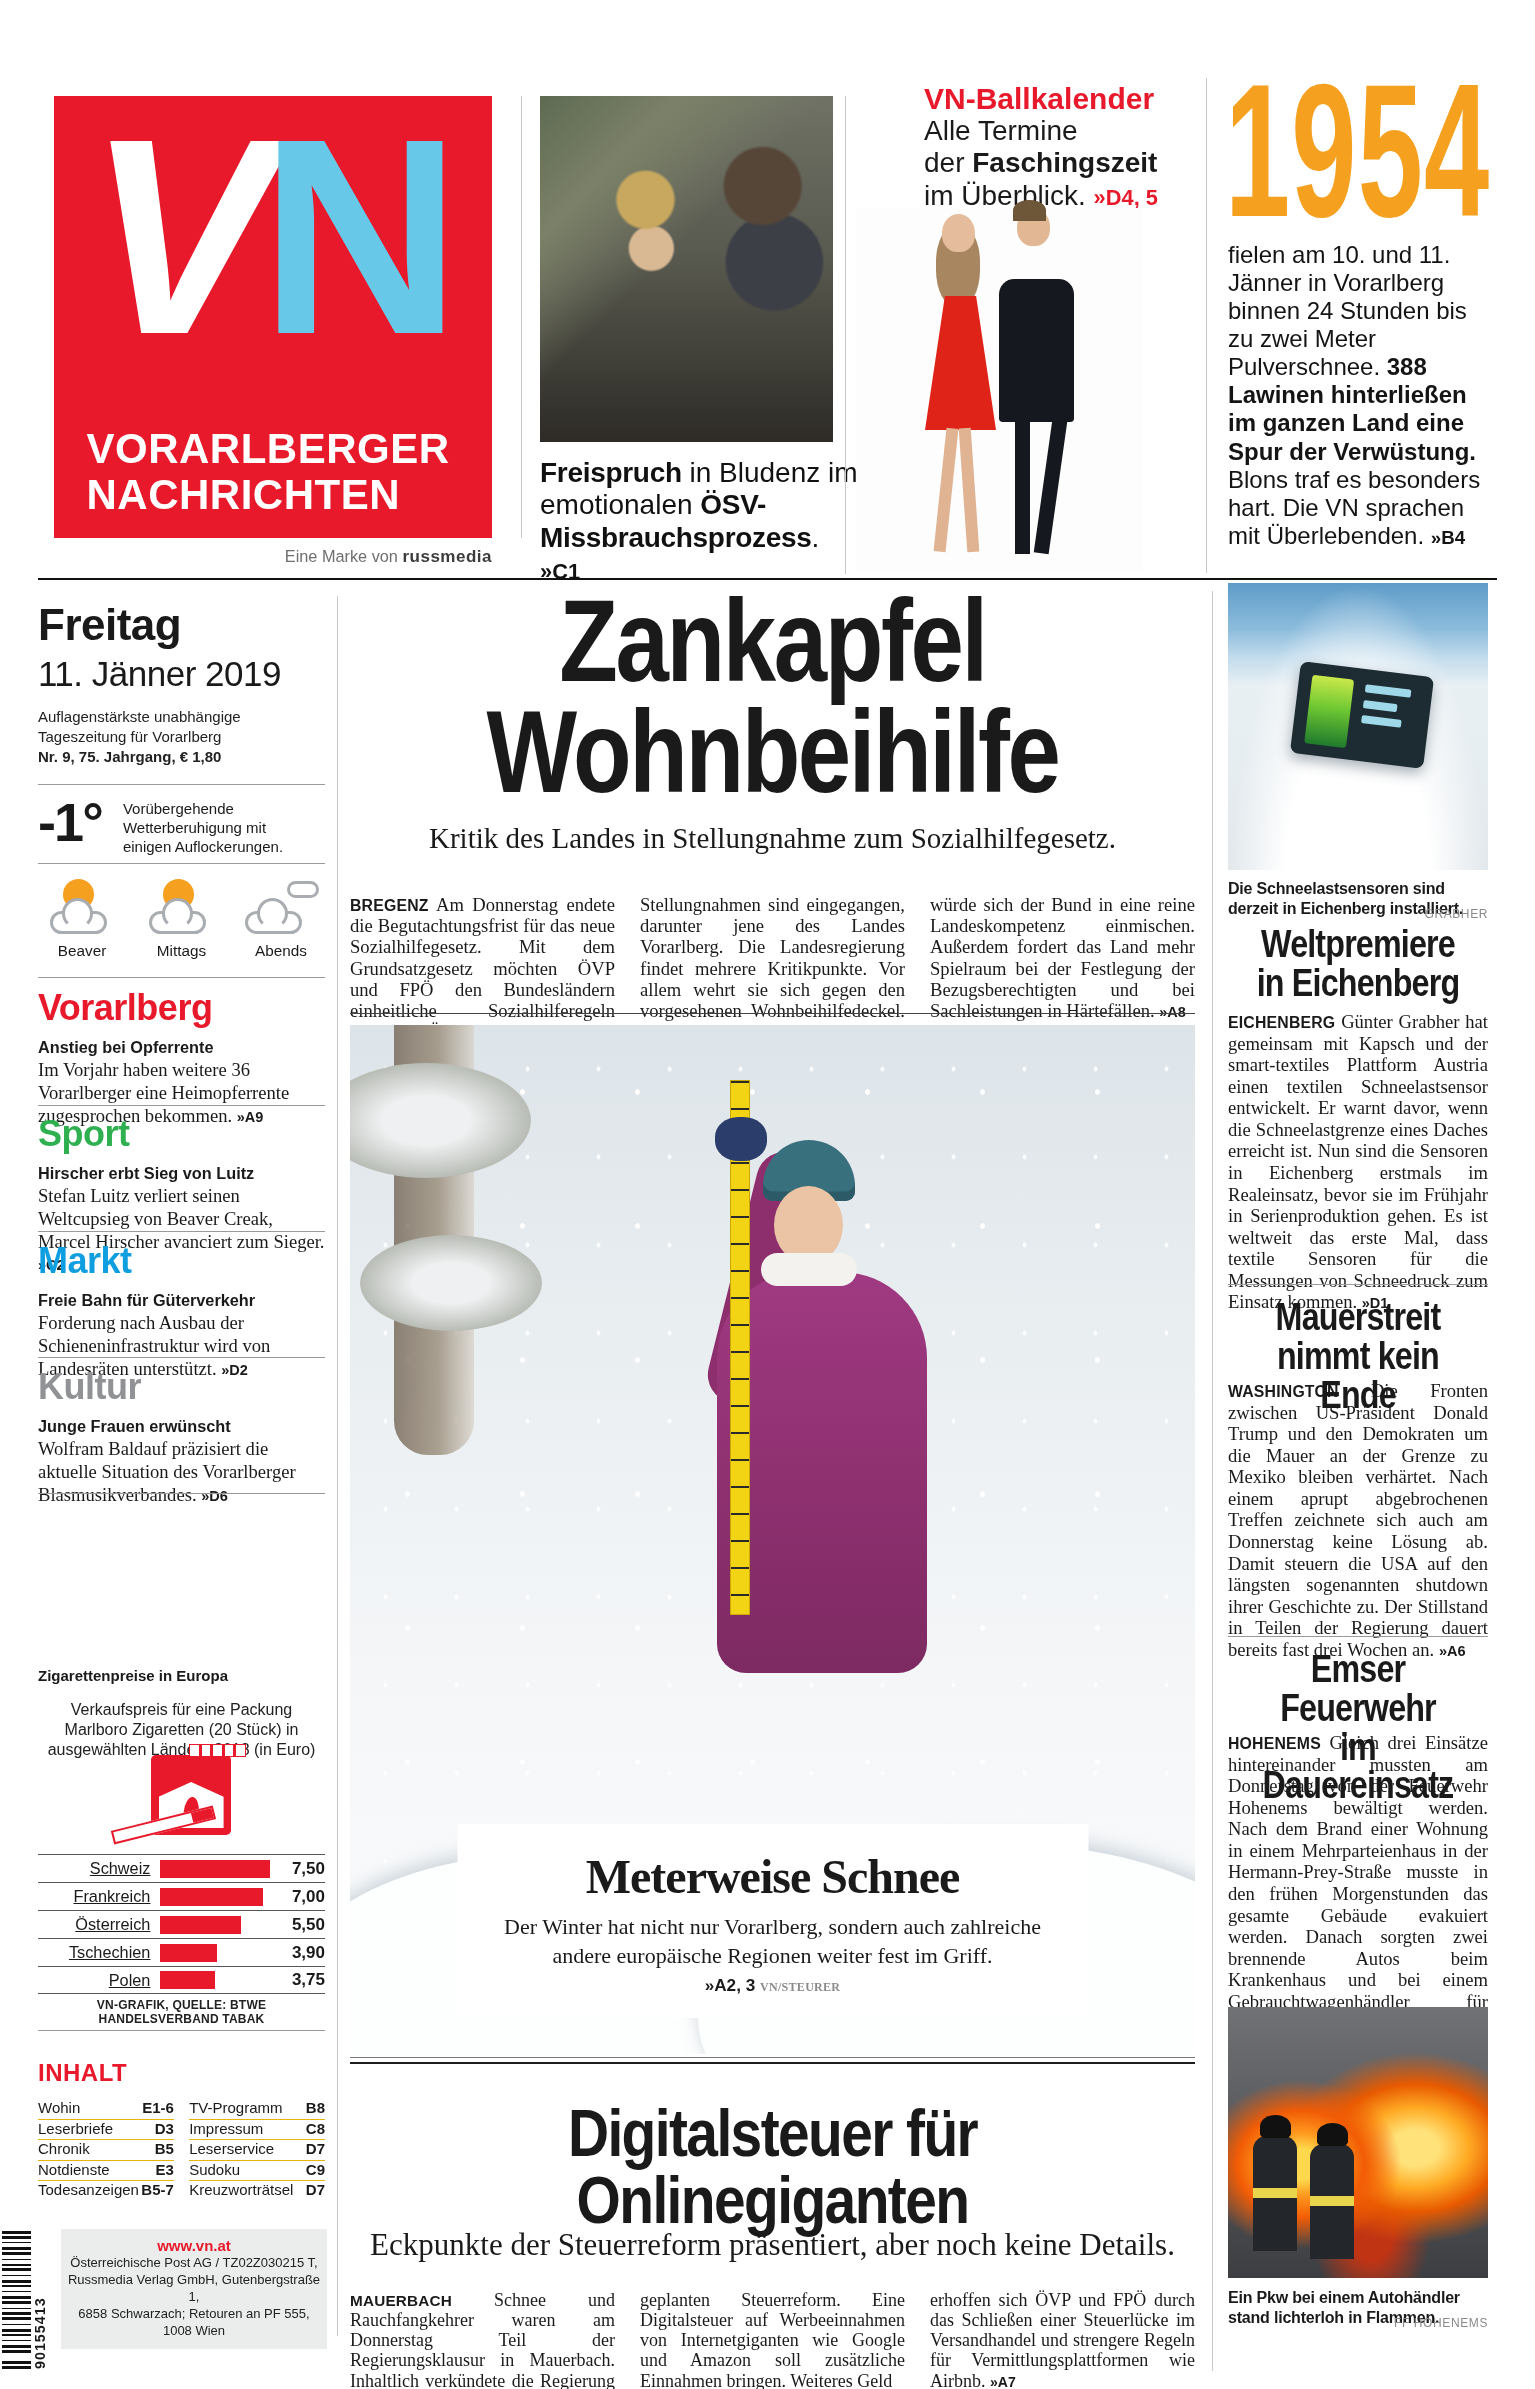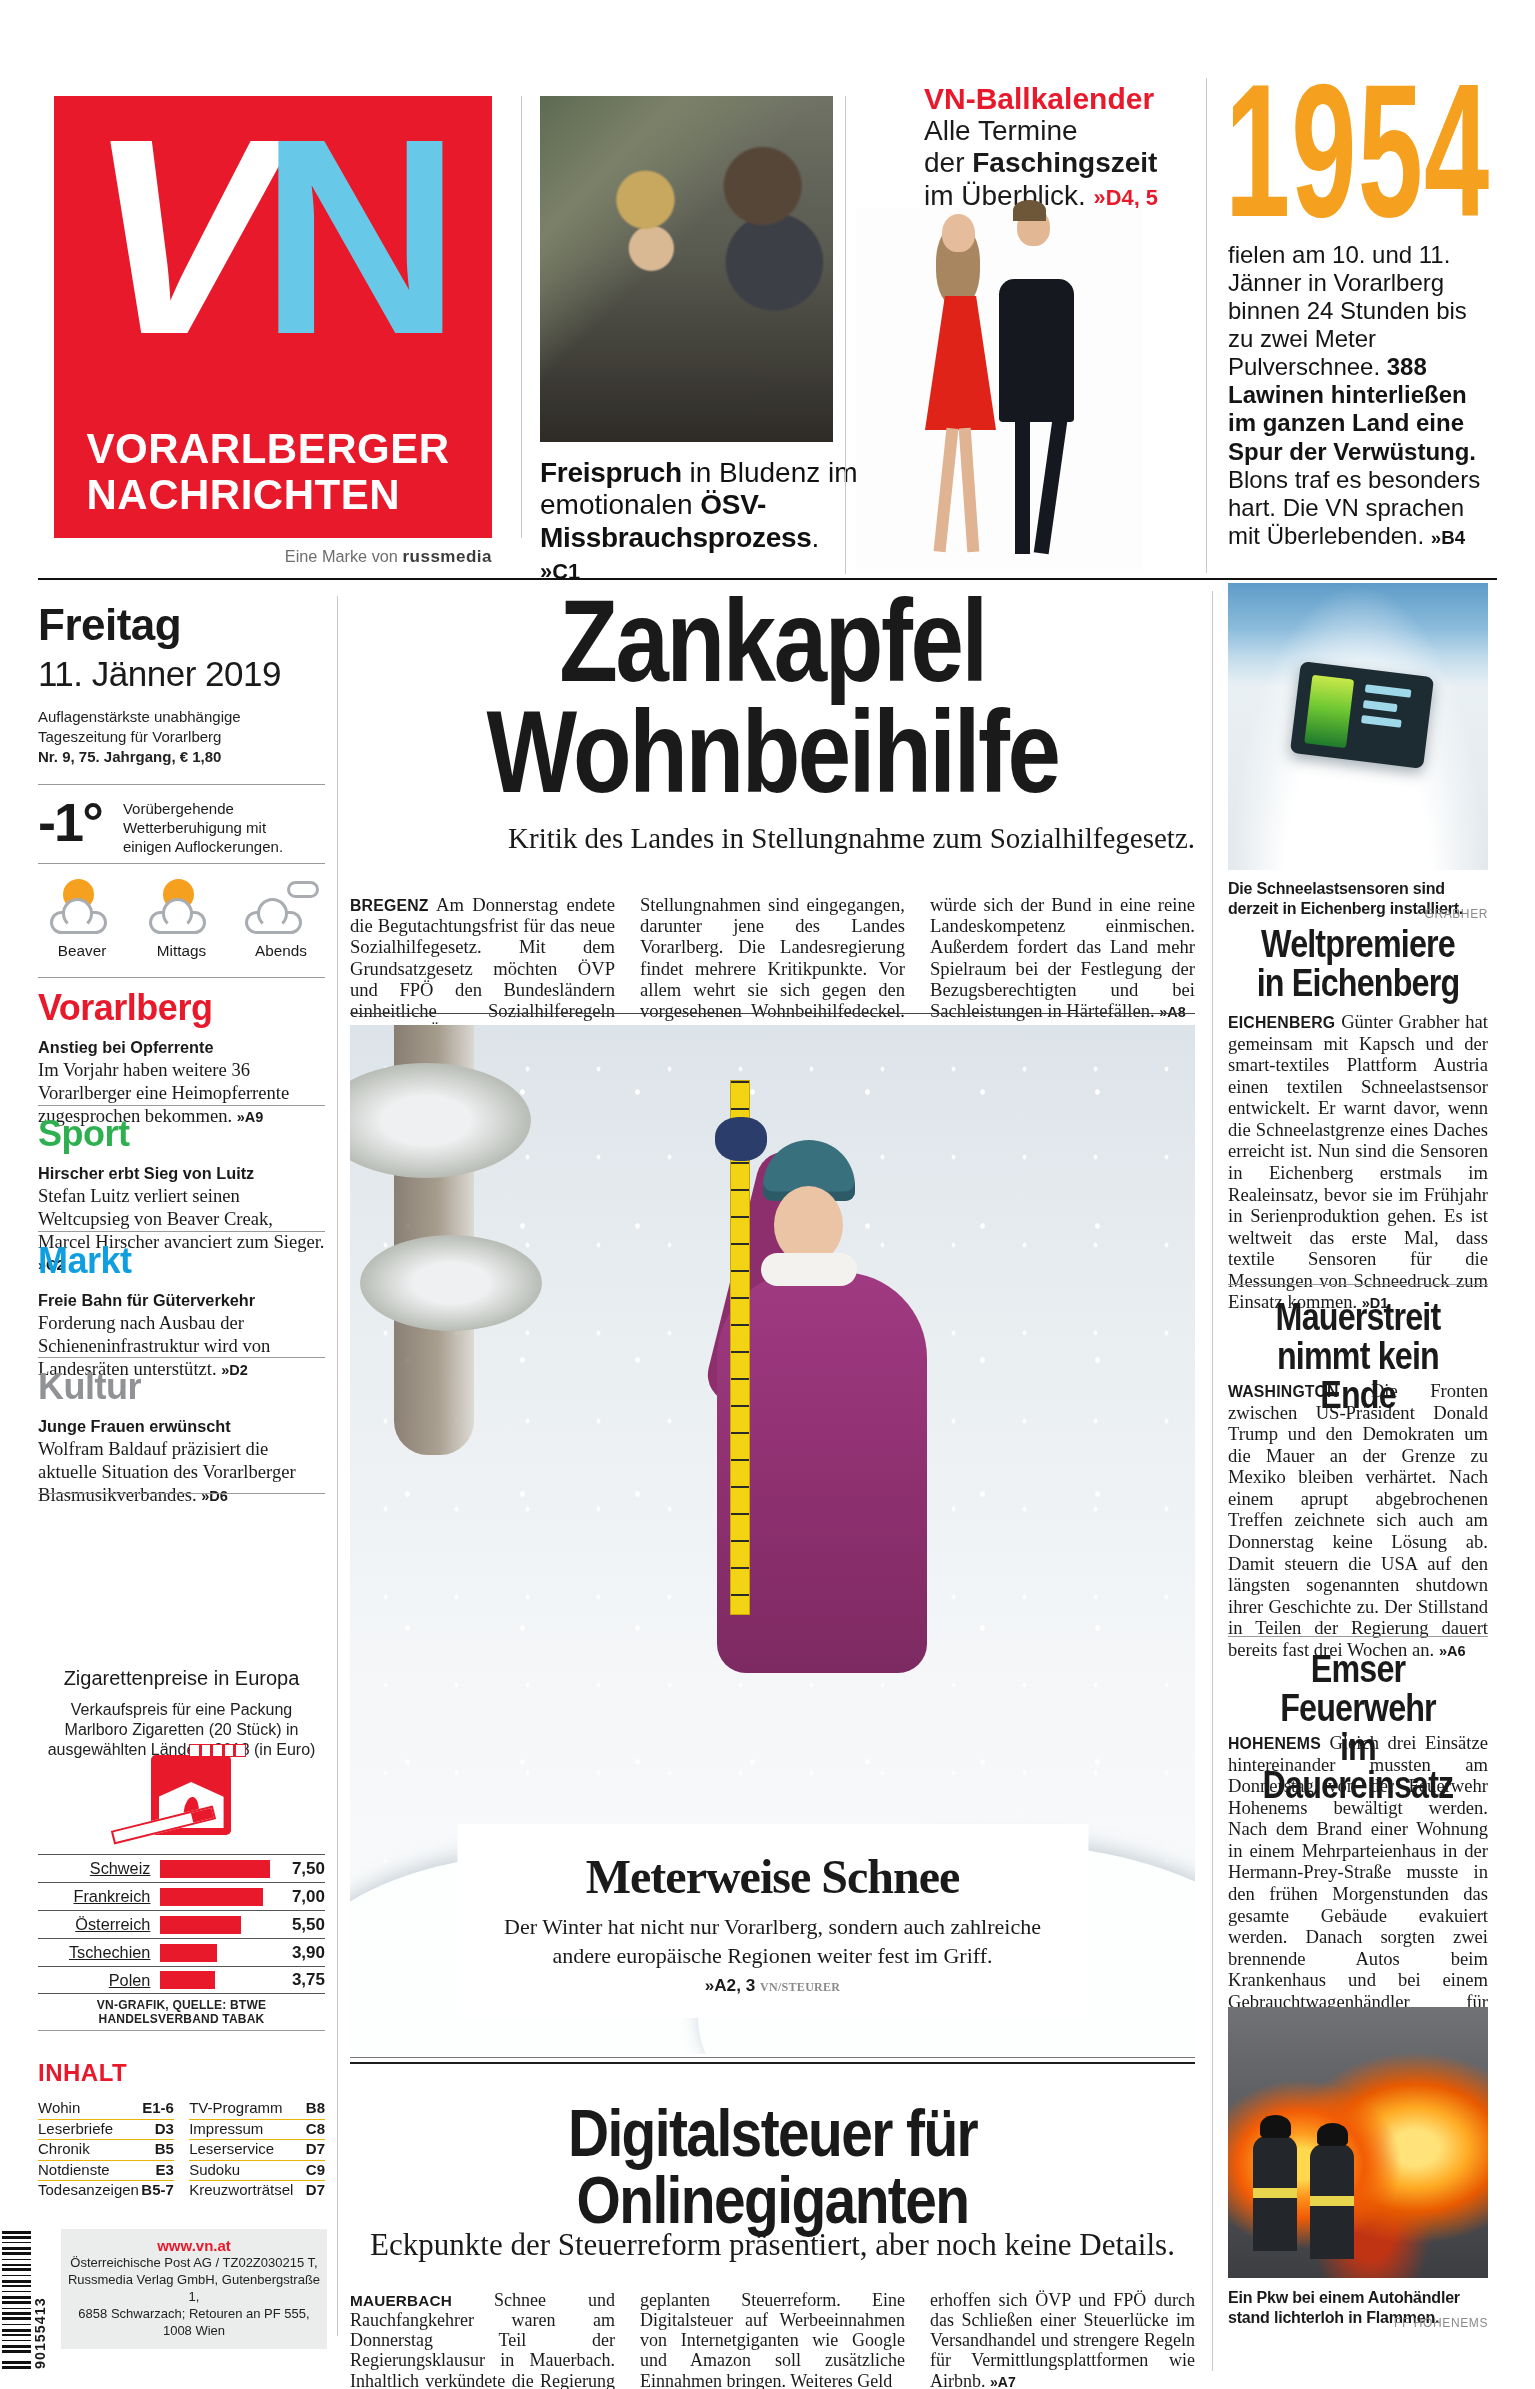--- a/index.html
+++ b/index.html
@@ -78,21 +78,21 @@
   .w-label { margin-top:7.6px; font-size:15.3px; }
   #rule-e3 { left:38px; top:977px; width:287px; }
 
   .sec { position:absolute; left:38px; width:287px; }
   .sec-title { font-size:36px; font-weight:bold; letter-spacing:-0.5px; line-height:1; }
   .sec-head { margin-top:11.5px; font-size:16.3px; font-weight:bold; }
   .sec-text { margin-top:2.9px; font-family:"Liberation Serif",serif; font-size:18.6px; line-height:1.22; }
   .sec-rule { position:absolute; left:38px; width:287px; height:1px; background:#9a9a9a; }
 
   
-  #cig-title { left:38px; top:1667px; width:287px; text-align:center; font-size:20px; font-weight:normal; }
+  #cig-title { left:38px; top:1667px; width:287px; text-align:left; font-size:15px; font-weight:bold; }
   #cig-sub { left:38px; top:1700px; width:287px; text-align:center; font-size:16px; line-height:1.25; color:#222; }
   #cig-icon { left:124px; top:1755px; width:134px; height:96px; }
   .cig-pack { position:absolute; left:27px; top:0; width:80px; height:80px; background:#e8192b; border-radius:4.8px; }
   .cig-chev { position:absolute; left:7.6px; top:27px; width:65px; height:46px; background:#fff;
               clip-path:polygon(0 32%, 50% 0, 100% 32%, 100% 100%, 0 100%); }
   .cig-flame { position:absolute; left:25px; top:15.3px; width:15.3px; height:25px; background:#e8192b;
                border-radius:50% 50% 50% 50% / 62% 62% 38% 38%; transform:rotate(6deg); }
   .cig-tips { position:absolute; left:38px; top:-11.5px; width:57px; height:13.4px; border:1.9px solid #e8192b;
               background:repeating-linear-gradient(90deg,#fff 0 8.6px,#e8192b 8.6px 11.5px); }
   .cig-stick { position:absolute; left:-13.4px; top:63px; width:105px; height:14.3px; background:#fff;
@@ -121,21 +121,21 @@
   #imprint .url { color:#e8192b; font-weight:bold; font-size:15px; }
   #imprint .il { font-size:13px; line-height:1.32; color:#222; }
   #barcode { left:1.9px; top:2231px; width:29px; height:138px;
     background:repeating-linear-gradient(180deg,#111 0 2.9px,#fff 2.9px 4.8px,#111 4.8px 7.6px,#fff 7.6px 11.5px,#111 11.5px 12.4px,#fff 12.4px 16.3px); }
   #barcode-num { left:32px; top:2231px; height:138px; font-size:14.3px; font-weight:bold;
     writing-mode:vertical-rl; transform:rotate(180deg); letter-spacing:1px; }
 
   
   #lead-hl { left:350px; top:585px; width:845px; text-align:center; font-weight:bold;
              font-size:117px; line-height:.95; letter-spacing:-2.9px; transform:scaleX(.82); transform-origin:50% 0; }
-  #lead-sub { left:350px; top:822px; width:845px; text-align:right; font-family:"Liberation Serif",serif; font-size:29px; }
+  #lead-sub { left:350px; top:822px; width:845px; text-align:center; font-family:"Liberation Serif",serif; font-size:29px; }
   #lead-cols { left:350px; top:874px; width:845px; display:flex; gap:25px; }
   .lead-col { flex:1; font-family:"Liberation Serif",serif; font-size:18.6px; line-height:1.14; text-align:justify;margin-top:20px; }
   #rule-lead { left:350px; top:1013px; width:845px; background:#444; }
 
   
   #snow-photo { left:350px; top:1025px; width:845px; height:1029px; overflow:hidden;
     background:
       radial-gradient(#ffffff 1.9px, rgba(0,0,0,0) 2.9px),
       radial-gradient(rgba(255,255,255,.9) 1.4px, rgba(0,0,0,0) 2.4px),
       linear-gradient(180deg,#dde4e9 0%,#e9eef1 30%,#f4f6f8 62%,#fbfcfd 100%);

